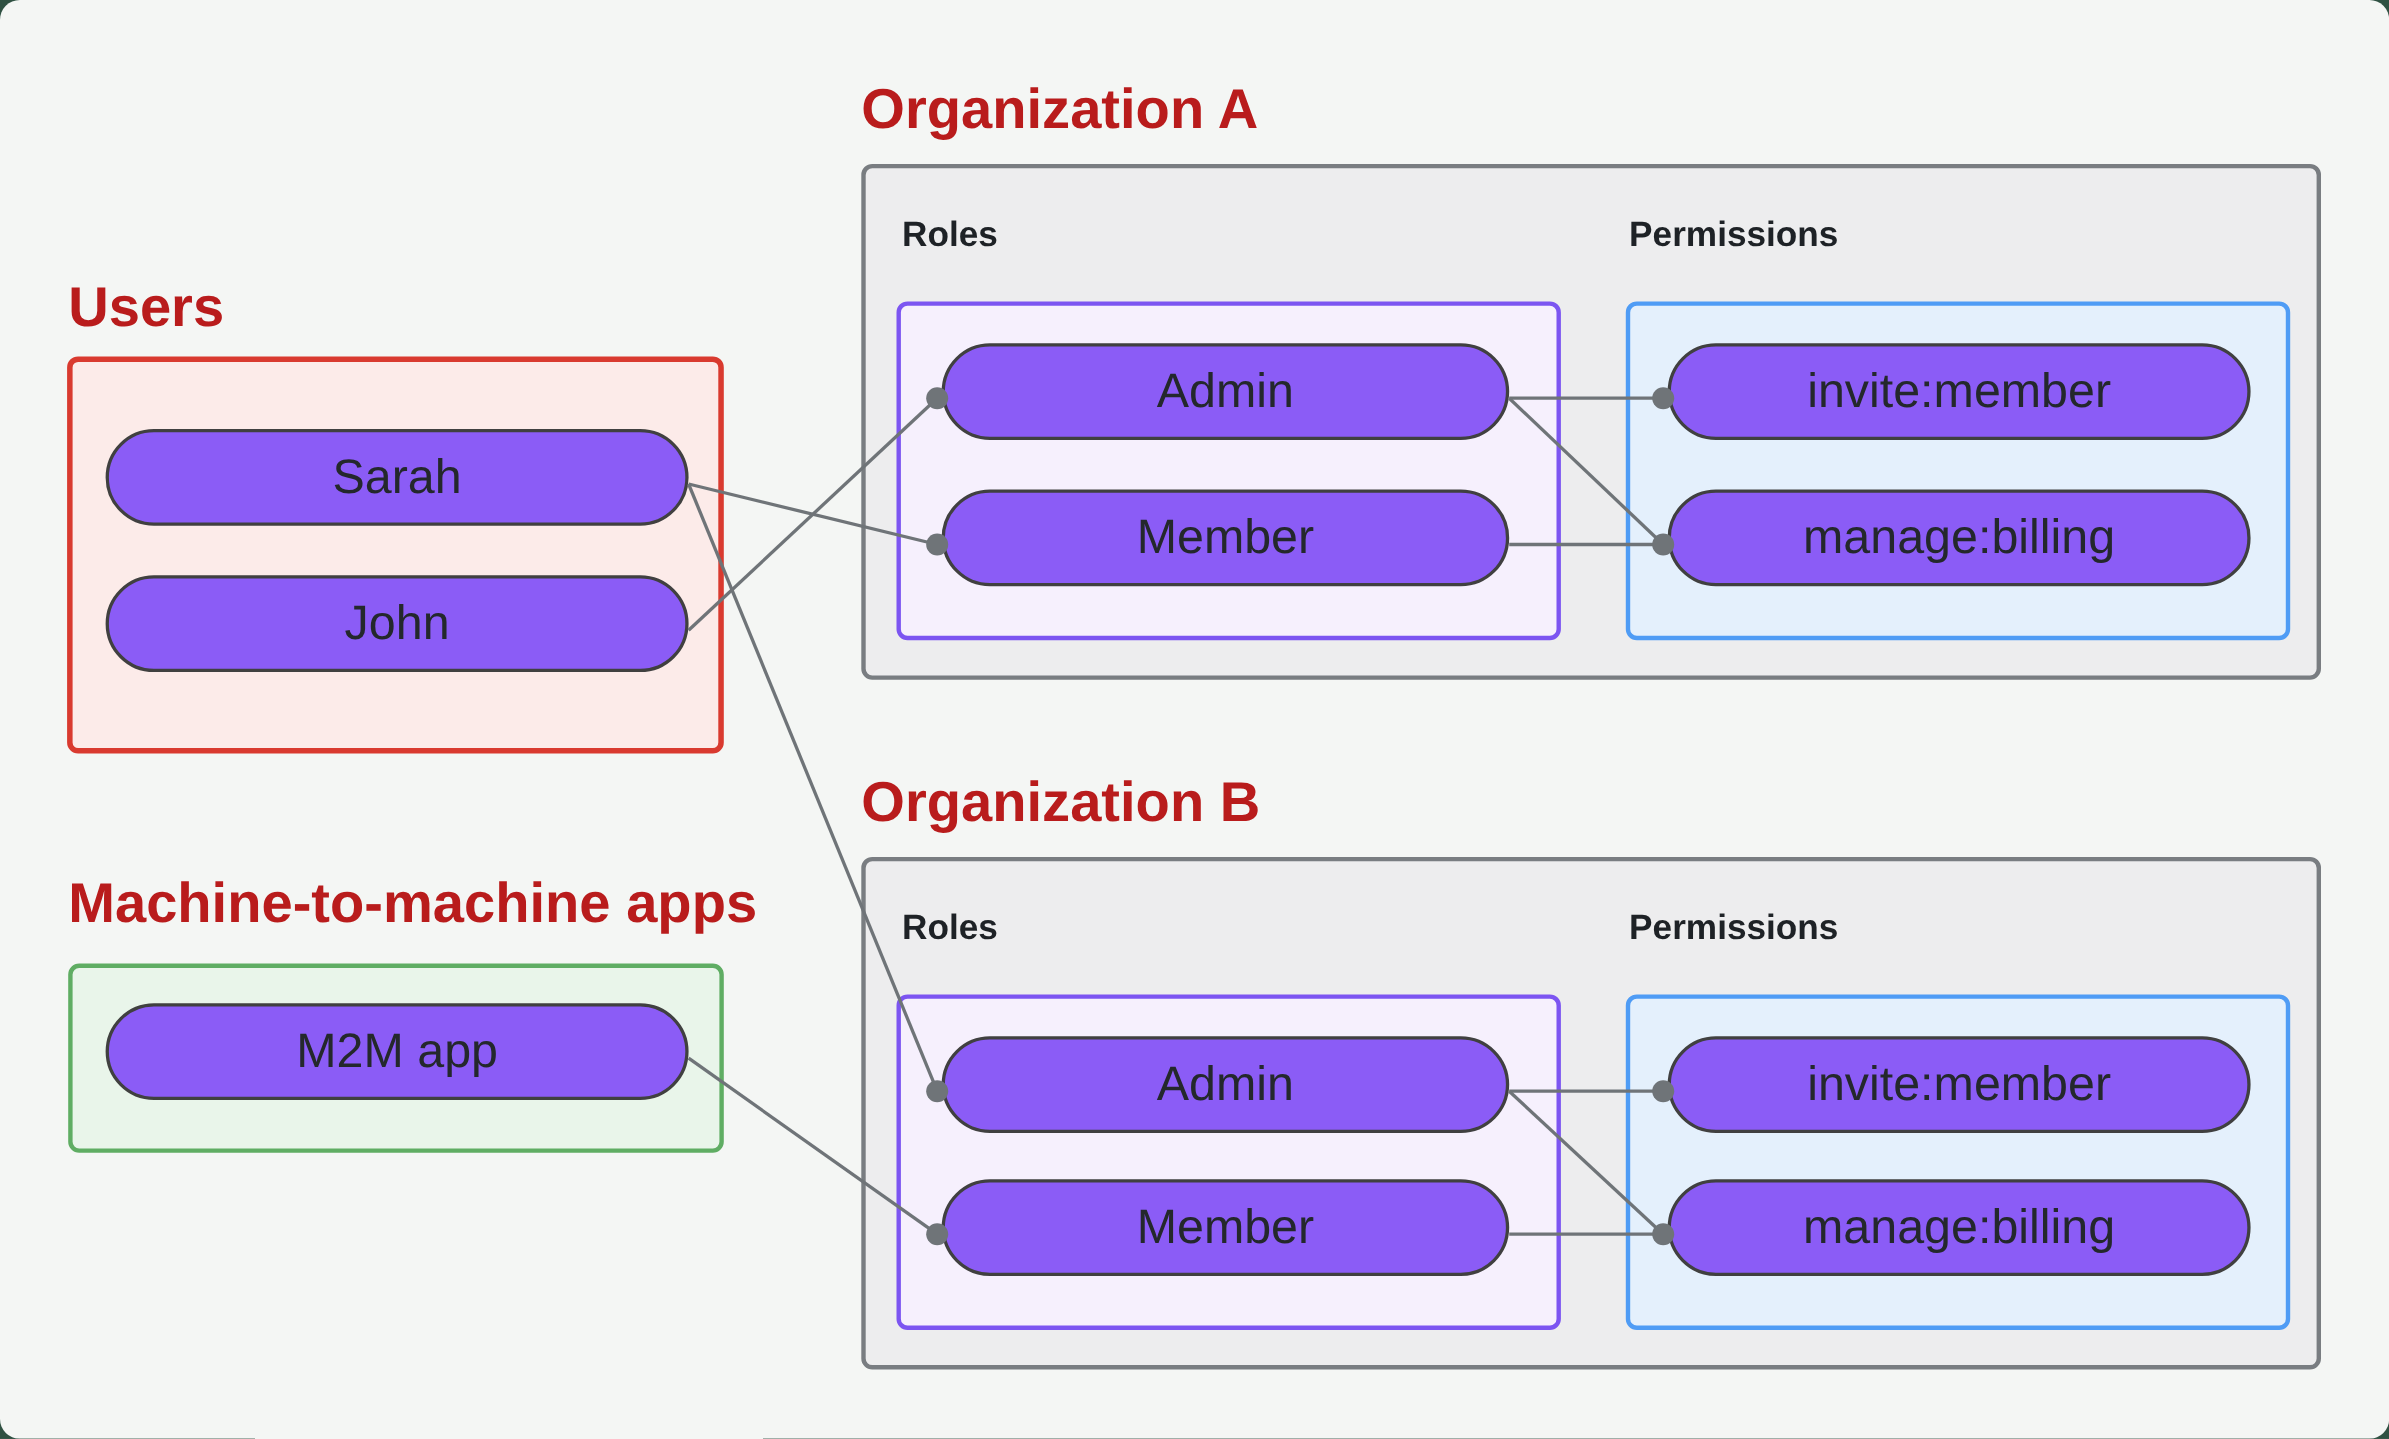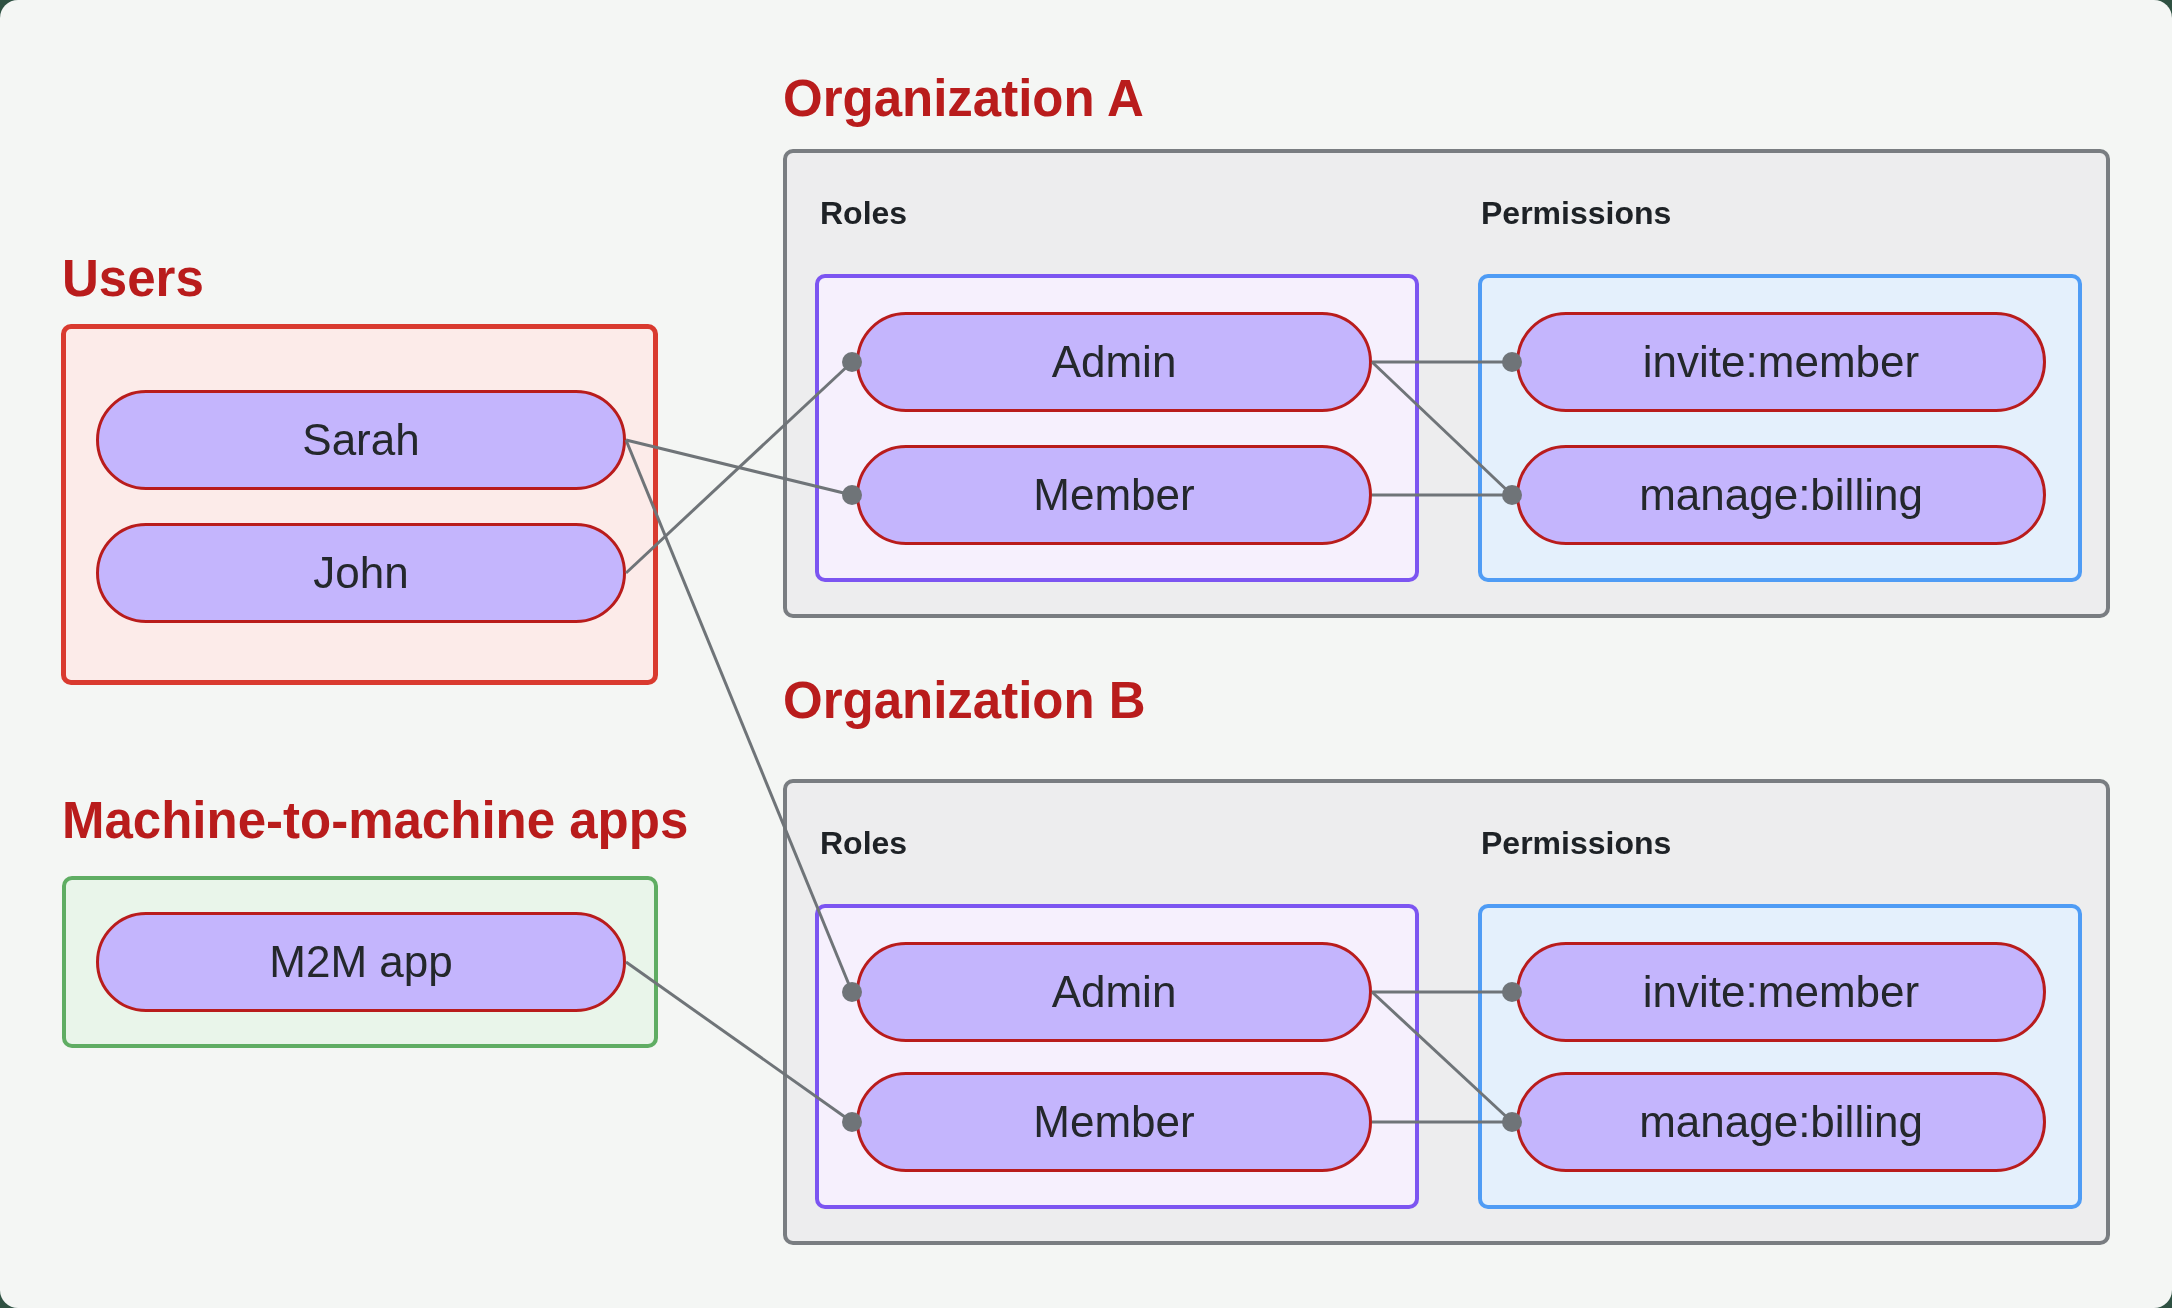--- a/index.html
+++ b/index.html
@@ -16,22 +16,22 @@
     position:absolute; font-size:32px; font-weight:600;
     color:#1e2226; white-space:nowrap; line-height:1.1;
   }
   .group-box { position:absolute; box-sizing:border-box; border-radius:10px; }
   .users-box  { border:5px solid #d93a2f; background:#fcebe9; }
   .m2m-box    { border:4px solid #5fad63; background:#e9f5ea; }
   .org-box    { border:4px solid #797d81; background:#ededee; border-radius:10px; }
   .roles-box  { border:4px solid #7c55f1; background:#f6f0fd; }
   .perms-box  { border:4px solid #4f9cf5; background:#e4f0fc; }
   .pill {
-    position:absolute; height:100px; box-sizing:border-box;
-    background:#c4b5fd; border:3px solid #b91c1c; border-radius:50px;
+    position:absolute; height:88px; box-sizing:border-box;
+    background:#8b5cf6; border:3px solid #404040; border-radius:50px;
     display:flex; align-items:center; justify-content:center;
     font-size:44px; font-weight:400; color:#24282c; white-space:nowrap;
   }
   .edges { position:absolute; left:0; top:0; pointer-events:none; }
 </style>
 </head>
 <body>
 
 <div class="canvas">
 
@@ -56,21 +56,21 @@
   <div class="box-label" style="left:1481px; top:196px;">Permissions</div>
 
   <div class="group-box roles-box" style="left:815px; top:274px; width:604px; height:308px;"></div>
   <div class="group-box perms-box" style="left:1478px; top:274px; width:604px; height:308px;"></div>
 
   <div class="pill" style="left:856px; top:312px; width:516px;">Admin</div>
   <div class="pill" style="left:856px; top:445px; width:516px;">Member</div>
   <div class="pill" style="left:1516px; top:312px; width:530px;">invite:member</div>
   <div class="pill" style="left:1516px; top:445px; width:530px;">manage:billing</div>
 
-  <div class="sec-label" style="left:783px; top:673px;">Organization B</div>
+  <div class="sec-label" style="left:783px; top:701px;">Organization B</div>
 
   <div class="group-box org-box" style="left:783px; top:779px; width:1327px; height:466px;"></div>
 
   <div class="box-label" style="left:820px; top:826px;">Roles</div>
   <div class="box-label" style="left:1481px; top:826px;">Permissions</div>
 
   <div class="group-box roles-box" style="left:815px; top:904px; width:604px; height:305px;"></div>
   <div class="group-box perms-box" style="left:1478px; top:904px; width:604px; height:305px;"></div>
 
   <div class="pill" style="left:856px; top:942px; width:516px;">Admin</div>

